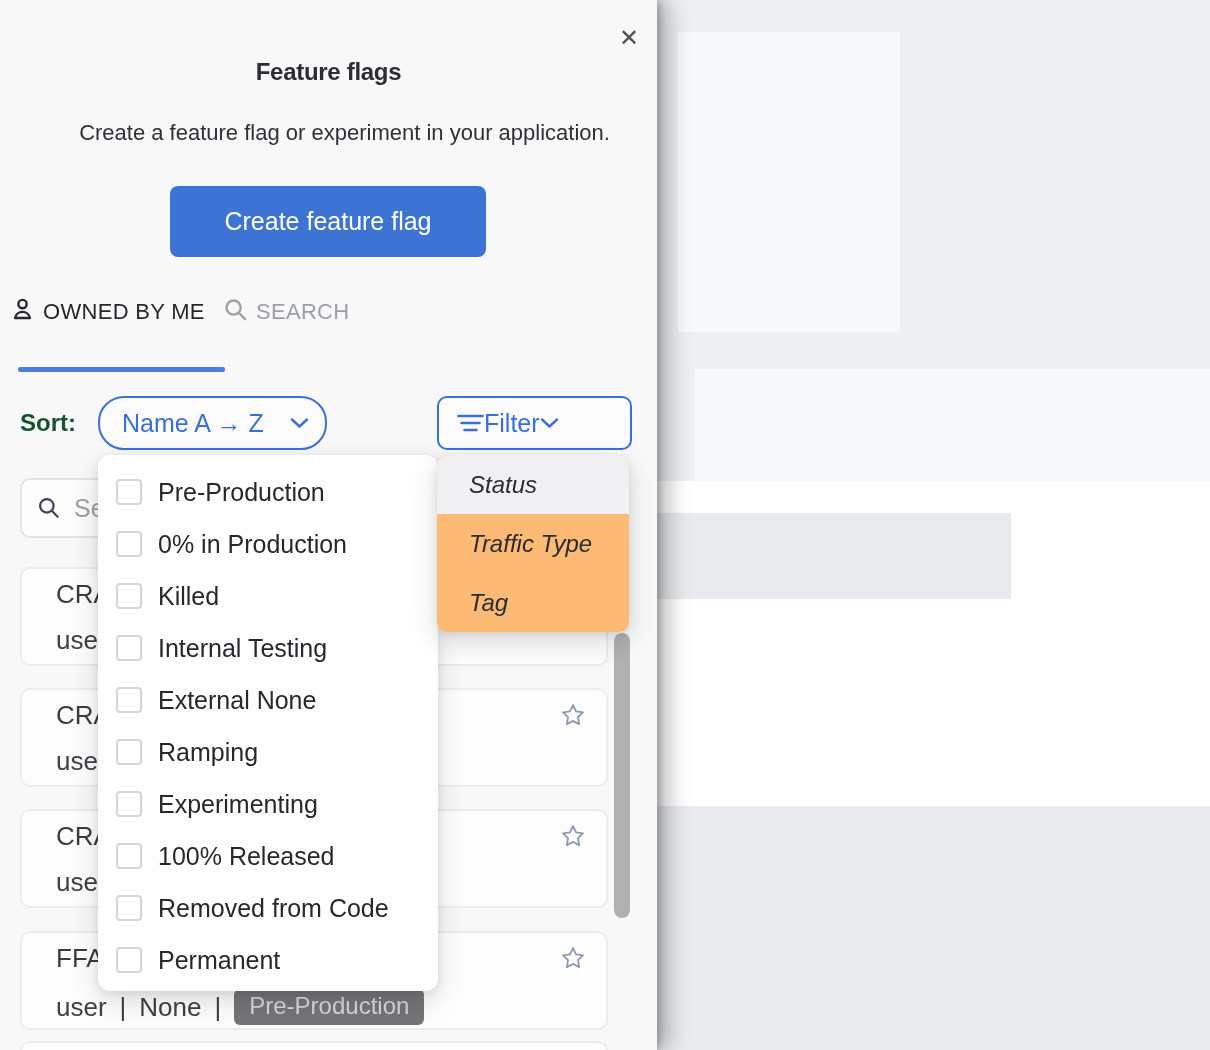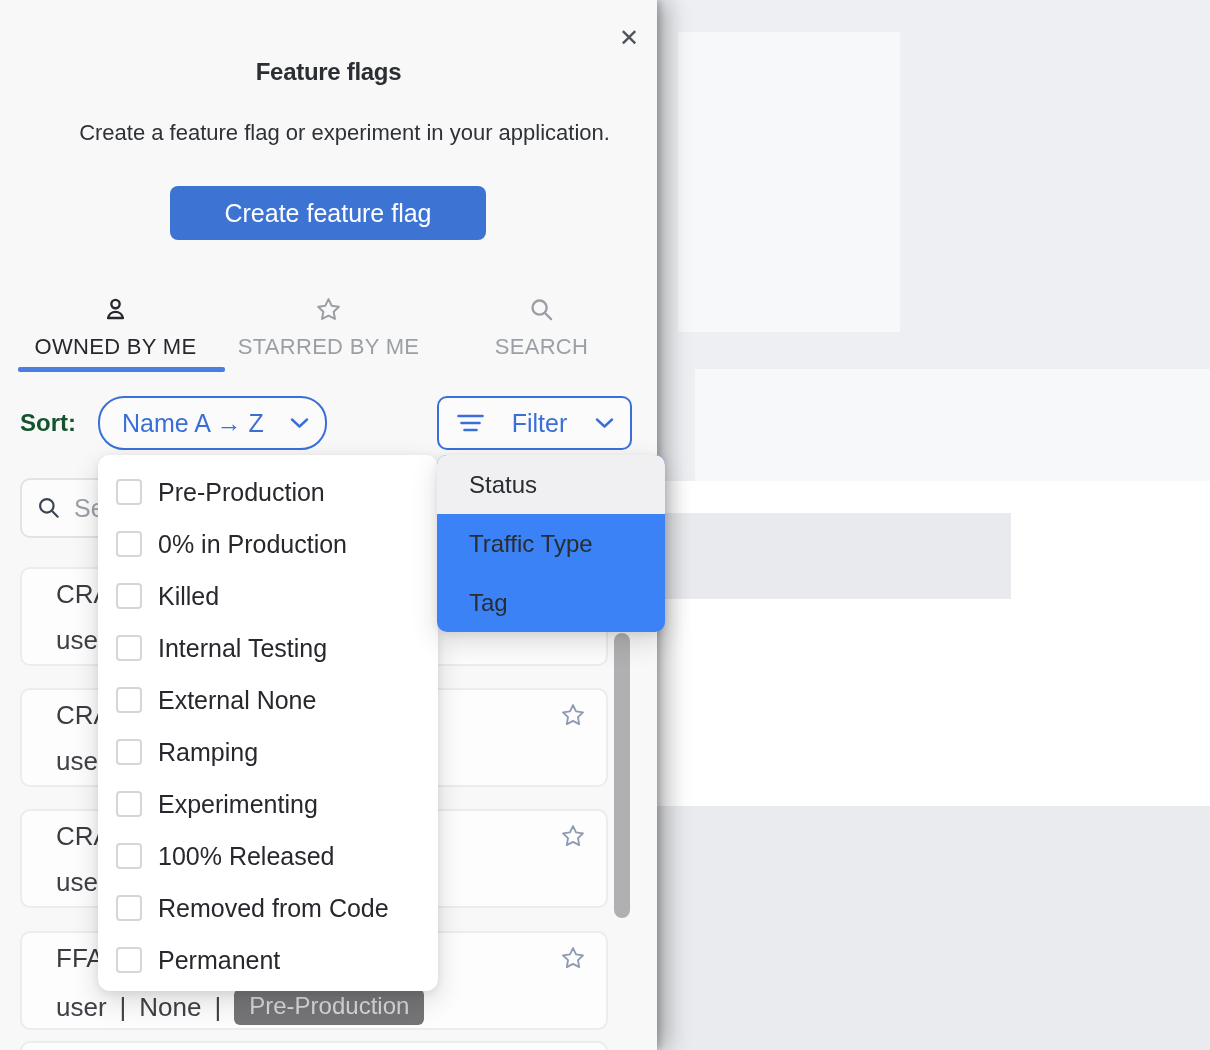--- a/index.html
+++ b/index.html
@@ -18,39 +18,39 @@
   .panel { position:absolute; left:0; top:0; width:657px; height:1050px; background:#f8f8f9;
            box-shadow:10px 0 22px rgba(0,0,0,.30), 3px 0 6px rgba(0,0,0,.18); z-index:2; overflow:hidden; }
 
   .close-btn { position:absolute; top:26px; right:18px; font-size:24px; line-height:1; color:#4f545b; cursor:pointer; }
 
   .title { position:absolute; top:58px; left:0; width:100%; text-align:center;
            font-size:24px; font-weight:700; color:#2b2e33; letter-spacing:-.3px; }
   .subtitle { position:absolute; top:120px; left:0; width:100%; text-align:center;
               font-size:22px; color:#2e3136; white-space:nowrap;margin-left:16px; }
 
-  .create-btn { position:absolute; left:170px; top:186px; width:316px; height:54px;
+  .create-btn { position:absolute; left:170px; top:186px; width:316px; height:71px;
                 background:#3d73d3; color:#ffffff; font-size:25px; border:none; border-radius:8px;
                 display:flex; align-items:center; justify-content:center; cursor:pointer; }
 
   
   .tabs { position:absolute; left:9px; top:296px; width:640px; display:flex; }
-  .tab { width:213px; display:flex; flex-direction:column; align-items:center; gap:7px; cursor:pointer; }
+  .tab { width:213px; display:flex; flex-direction:row; align-items:center; gap:7px; cursor:pointer; }
   .tab .tab-label { font-size:22px; letter-spacing:.3px; color:#9ba0a6; }
   .tab.active .tab-label { color:#26282d; }
   .tab svg { stroke:#9ba0a6; }
   .tab.active svg { stroke:#26282d; }
   .tab-underline { position:absolute; left:18px; top:367px; width:207px; height:5px; background:#4a7fe0; border-radius:2px; }
 
   
   .sort-label { position:absolute; left:20px; top:409px; font-size:24px; font-weight:700; color:#14532d; }
   .select-box { position:absolute; top:396px; height:54px; border:2px solid #3a6fd8; border-radius:10px;
                 background:#fbfbfc; display:flex; align-items:center; color:#3a6fd8; font-size:25px; cursor:pointer; }
   .sort-select { left:98px; width:229px; padding:0 16px 0 22px; justify-content:space-between;border-radius:26px; }
-  .filter-select { left:437px; width:195px; padding:0 16px 0 18px; justify-content:space-between; }
+  .filter-select { left:437px; width:195px; padding:0 16px 0 18px; }
 
   
   .search-box { position:absolute; left:20px; top:478px; width:588px; height:60px; background:#fcfcfd;
                 border:2px solid #e3e3e6; border-radius:10px; display:flex; align-items:center; padding:0 14px; gap:12px; }
   .search-box input { flex:1; border:none; outline:none; background:transparent; font-size:25px; color:#33363b;
                       font-family:"Liberation Sans","DejaVu Sans",sans-serif; }
   .search-box input::placeholder { color:#9ba0a6; }
 
   
   .card { position:absolute; left:20px; width:588px; height:99px; background:#fdfdfe;
@@ -67,23 +67,23 @@
                   background:#b0b0b2; border-radius:8px; cursor:pointer; }
 
   
   .sort-menu { position:absolute; left:98px; top:455px; width:340px; height:536px; background:#ffffff;
                border-radius:12px; box-shadow:0 10px 28px rgba(0,0,0,.14), 0 2px 8px rgba(0,0,0,.08);
                z-index:4; padding-top:11px; }
   .menu-row { height:52px; display:flex; align-items:center; padding-left:18px; gap:16px; cursor:pointer; }
   .checkbox { width:26px; height:26px; border:2px solid #d6d6d9; border-radius:4px; background:#fff; flex:none; }
   .menu-row-label { font-size:25px; color:#26282d; white-space:nowrap; }
 
-  .filter-menu { position:absolute; left:437px; top:455px; width:228px; height:177px; background:#3b82f6;
+  .filter-menu { position:absolute; left:437px; top:455px; width:192px; height:177px; background:#fdba74;
                  border-radius:10px; box-shadow:0 10px 28px rgba(0,0,0,.14), 0 2px 8px rgba(0,0,0,.08);
-                 z-index:4; overflow:hidden; }
+                 z-index:4; overflow:hidden;font-style:italic; }
   .filter-item { height:59px; display:flex; align-items:center; padding-left:32px; font-size:24px; color:#292c31; cursor:pointer; }
   .filter-item.highlighted { background:#f0f0f2; }
 </style>
 </head>
 <body>
 
 <div class="screen">
 
   <div class="page">
     <div class="bg-top"></div>
@@ -107,28 +107,20 @@
         <span>
           <svg width="27" height="27" viewBox="0 0 24 24" fill="none" stroke-width="2.1" stroke-linecap="round" stroke-linejoin="round">
             <circle cx="12" cy="7.2" r="3.7"></circle>
             <path d="M5.4 19.6 a 6.7 6.7 0 0 1 13.2 0 Z"></path>
           </svg>
         </span>
         <span class="tab-label">OWNED BY ME</span>
       </div>
       <div class="tab">
         <span>
-          <svg width="27" height="27" viewBox="0 0 24 24" fill="none" stroke-width="1.8" stroke-linejoin="round">
-            <path d="M12 2.8l2.8 5.8 6.4.9-4.6 4.5 1.1 6.4-5.7-3-5.7 3 1.1-6.4L2.8 9.5l6.4-.9z"></path>
-          </svg>
-        </span>
-        <span class="tab-label">STARRED BY ME</span>
-      </div>
-      <div class="tab">
-        <span>
           <svg width="27" height="27" viewBox="0 0 24 24" fill="none" stroke-width="2.1" stroke-linecap="round">
             <circle cx="10.3" cy="10.3" r="6.3"></circle>
             <line x1="15.1" y1="15.1" x2="20.5" y2="20.5"></line>
           </svg>
         </span>
         <span class="tab-label">SEARCH</span>
       </div>
     </div>
     <div class="tab-underline"></div>
 

